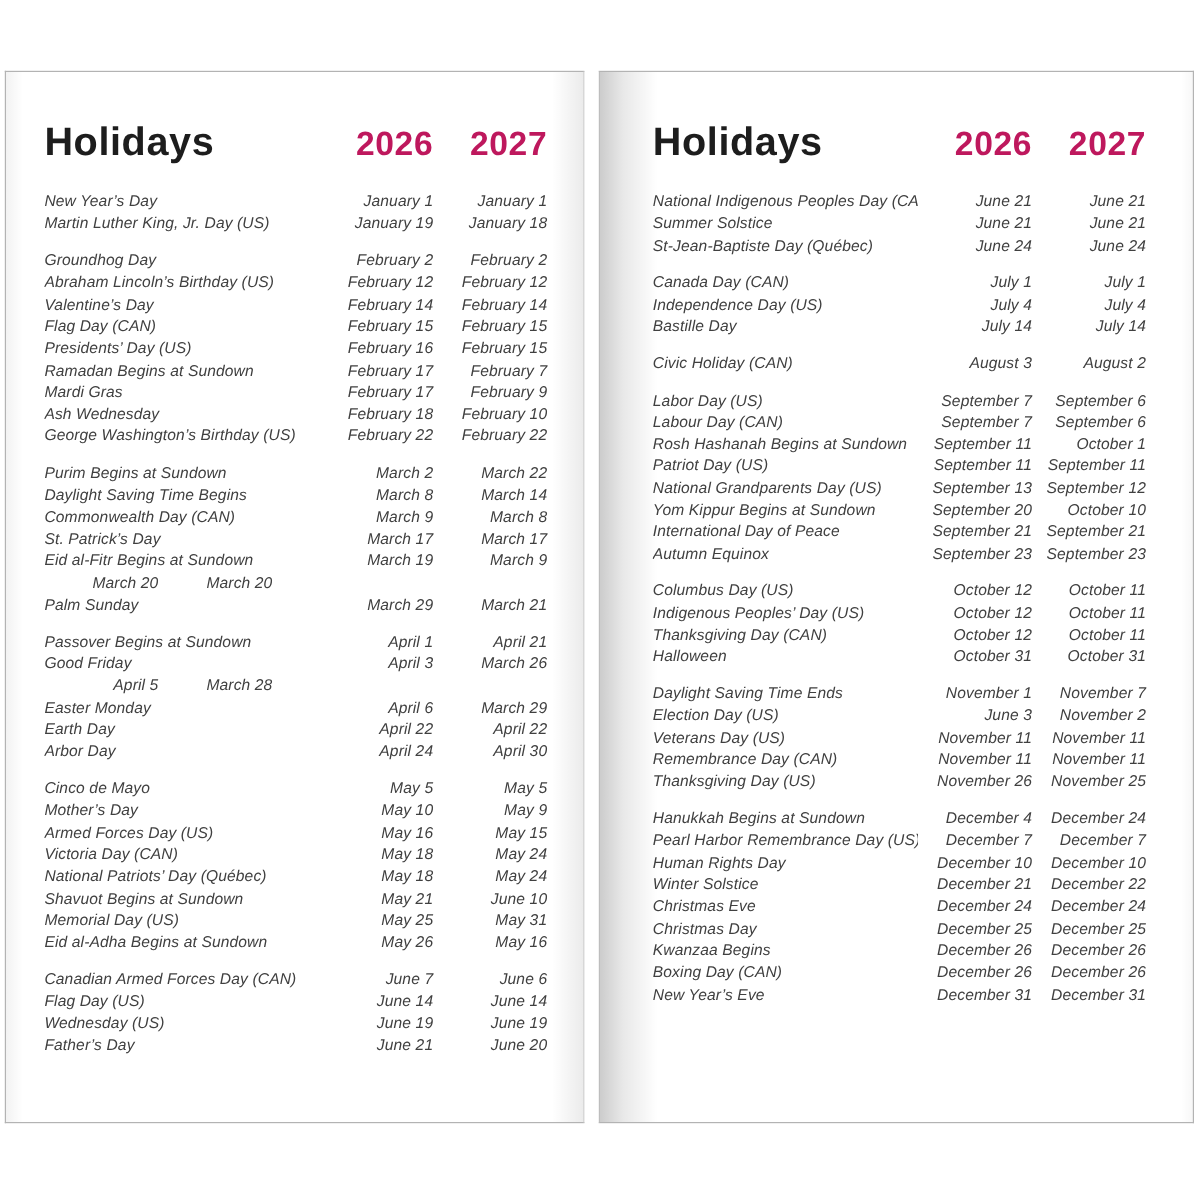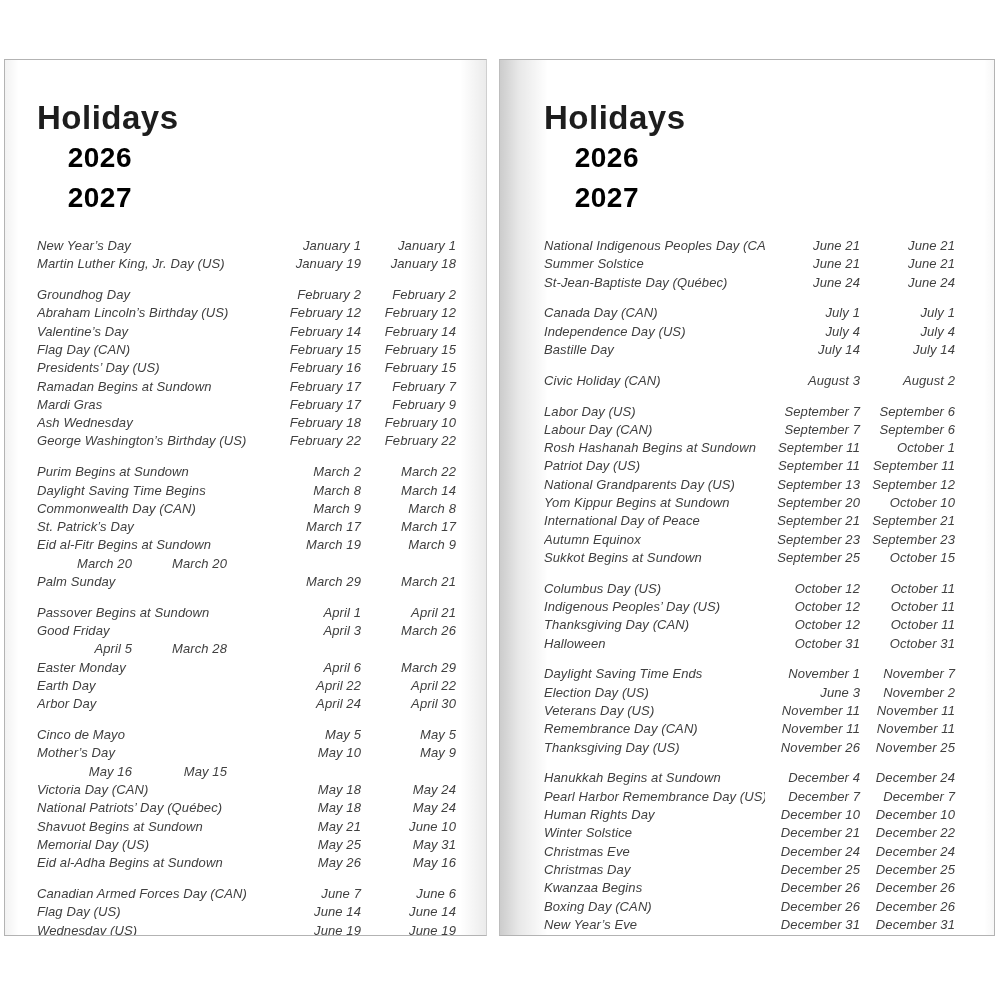--- a/index.html
+++ b/index.html
@@ -55,36 +55,35 @@
   .page-inner { position: relative; height: 100%; box-sizing: border-box; }
   .page.left  .page-inner { padding: 38px 30px 0 32px; }
   .page.right .page-inner { padding: 38px 39px 0 44px; }
 
   .header {
     display: flex;
     align-items: baseline;
     margin-bottom: 19px;
     line-height: 40px;
     white-space: nowrap;
-    flex-direction: column;
   }
   .title {
     flex: 1;
     font-size: 33px;
     font-weight: 700;
     letter-spacing: 0.5px;
     color: #1d1d1d;
   }
   .year {
     width: 95px;
     text-align: right;
     font-size: 28px;
     font-weight: 700;
     letter-spacing: 0.5px;
-    color: #000000;
+    color: #be185d;
   }
 
   .group { margin-bottom: 12.5px; font-style: italic; }
   .row {
     display: flex;
     align-items: baseline;
     line-height: 18.3px;
     font-size: 13px;
     color: #404040;
     letter-spacing: 0.1px;
@@ -237,20 +236,21 @@
               <span class="hname">Cinco de Mayo</span>
               <span class="d">May 5</span>
               <span class="d">May 5</span>
             </div>
             <div class="row">
               <span class="hname">Mother’s Day</span>
               <span class="d">May 10</span>
               <span class="d">May 9</span>
             </div>
             <div class="row">
+              <span class="hname">Armed Forces Day (US)</span>
               <span class="d">May 16</span>
               <span class="d">May 15</span>
             </div>
             <div class="row">
               <span class="hname">Victoria Day (CAN)</span>
               <span class="d">May 18</span>
               <span class="d">May 24</span>
             </div>
             <div class="row">
               <span class="hname">National Patriots’ Day (Québec)</span>
@@ -382,25 +382,20 @@
             <div class="row">
               <span class="hname">International Day of Peace</span>
               <span class="d">September 21</span>
               <span class="d">September 21</span>
             </div>
             <div class="row">
               <span class="hname">Autumn Equinox</span>
               <span class="d">September 23</span>
               <span class="d">September 23</span>
             </div>
-            <div class="row">
-              <span class="hname">Sukkot Begins at Sundown</span>
-              <span class="d">September 25</span>
-              <span class="d">October 15</span>
-            </div>
           </div>
           <div class="group">
             <div class="row">
               <span class="hname">Columbus Day (US)</span>
               <span class="d">October 12</span>
               <span class="d">October 11</span>
             </div>
             <div class="row">
               <span class="hname">Indigenous Peoples’ Day (US)</span>
               <span class="d">October 12</span>

